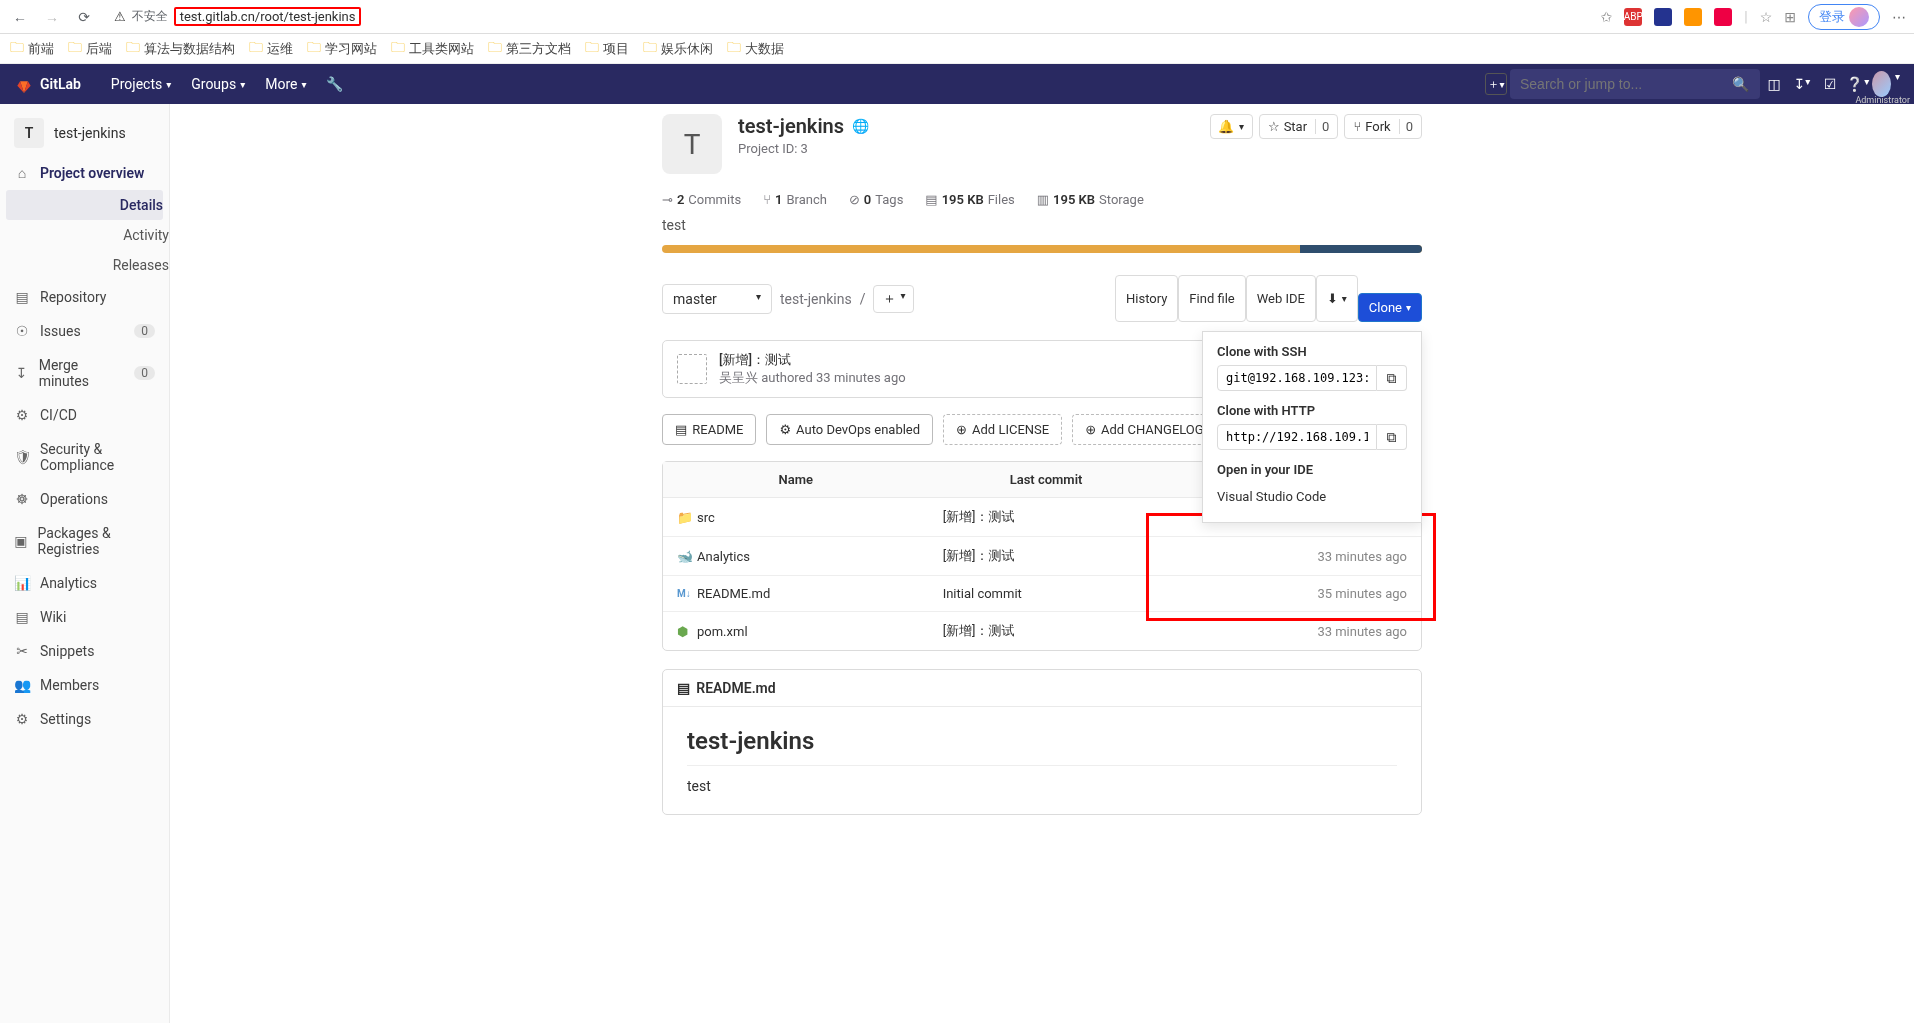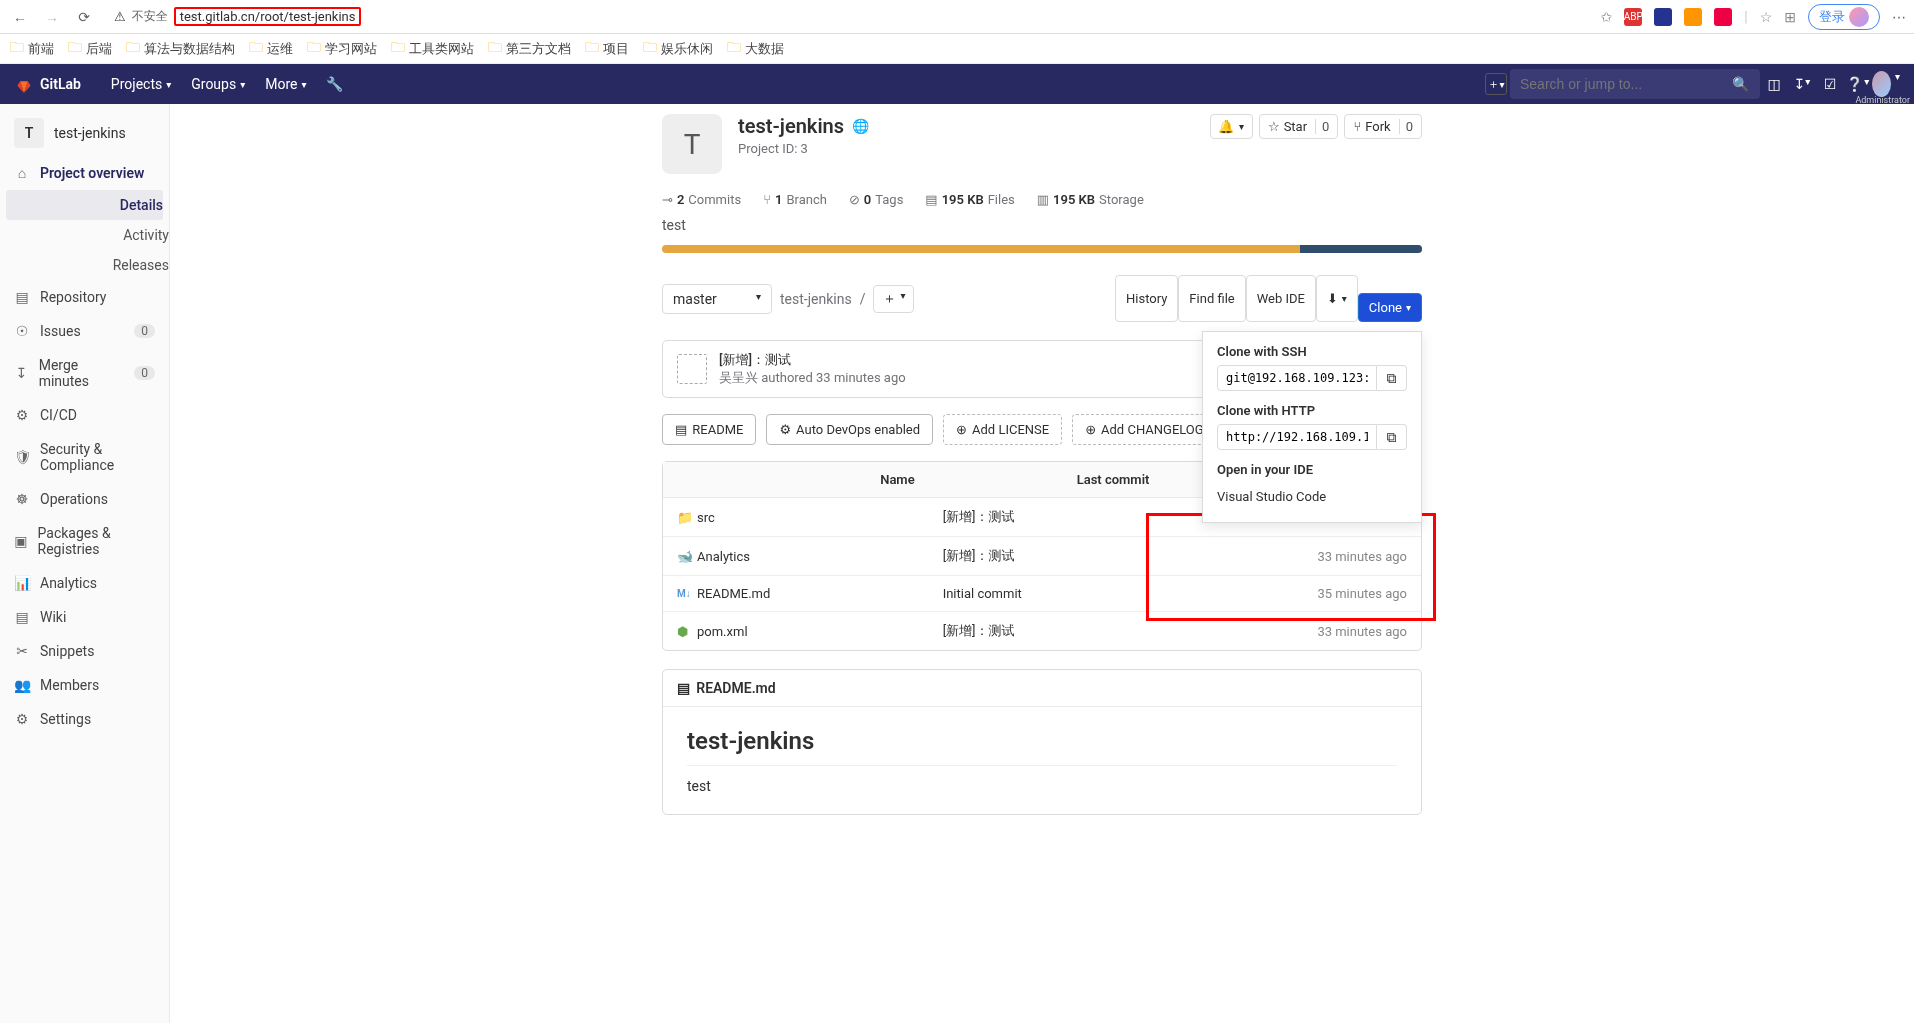--- a/index.html
+++ b/index.html
@@ -64,21 +64,21 @@
 .btn.primary { background: #1d4ed8; color: #fff; border-color: #1f75cb; margin-top: 18px; }
 .commit-bar { border: 1px solid #dbdbdb; border-radius: 5px; padding: 10px 14px; display: flex; align-items: center; gap: 12px; margin-bottom: 16px; }
 .commit-avatar { width: 30px; height: 30px; border:1px dashed #aaa; border-radius:2px;}
 .commit-text { font-size: 13px; }
 .commit-text .title { font-weight: 500; }
 .commit-text .sub { color: #737278; }
 .setup-btns { display: flex; gap: 10px; margin-bottom: 16px; }
 .dash-btn { border: 1px dashed #bbb; border-radius: 4px; padding: 7px 12px; font-size: 13px; display: flex; align-items: center; gap: 5px; cursor:pointer;}
 .dash-btn.solid { border-style: solid; }
 .files-table { width: 100%; border: 1px solid #dbdbdb; border-radius: 5px; border-collapse: separate; border-spacing: 0; margin-bottom: 18px; }
-.files-table th { text-align: right; font-weight: 600; padding: 10px 14px; background: #fafafa; font-size: 13px; border-bottom:1px solid #eaeaea;}
+.files-table th { text-align: center; font-weight: 600; padding: 10px 14px; background: #fafafa; font-size: 13px; border-bottom:1px solid #eaeaea;}
 .files-table td { padding: 10px 14px; font-size: 13px; border-bottom: 1px solid #eee; }
 .files-table tr:last-child td { border-bottom: 0; }
 .file-name { display: flex; align-items: center; gap: 6px; }
 .file-ic { width: 14px; }
 .readme-box { border: 1px solid #dbdbdb; border-radius: 5px; }
 .readme-head { padding: 10px 14px; border-bottom: 1px solid #eaeaea; display:flex; align-items:center; gap:6px; font-weight:600;}
 .readme-body { padding: 20px 24px; }
 .readme-body h1 { font-size: 24px; font-weight: 600; margin-bottom: 12px; border-bottom:1px solid #eee; padding-bottom:10px;}
 .clone-popup { position: absolute; right: 0; top: 56px; width: 220px; background: #fff; border: 1px solid #dbdbdb; border-radius: 0; box-shadow: 0 4px 12px rgba(0,0,0,.1); padding: 12px 14px; z-index:10;}
 .clone-popup .lbl { font-size: 13px; font-weight: 600; margin-bottom: 6px; }

